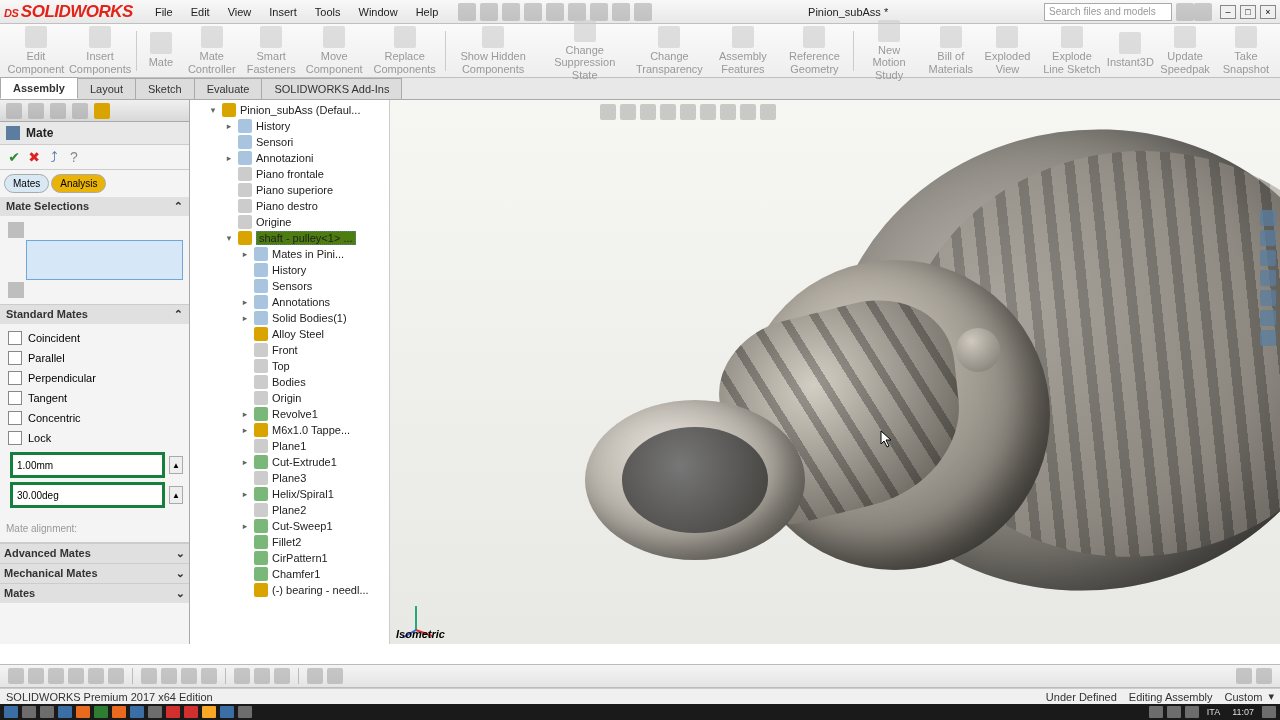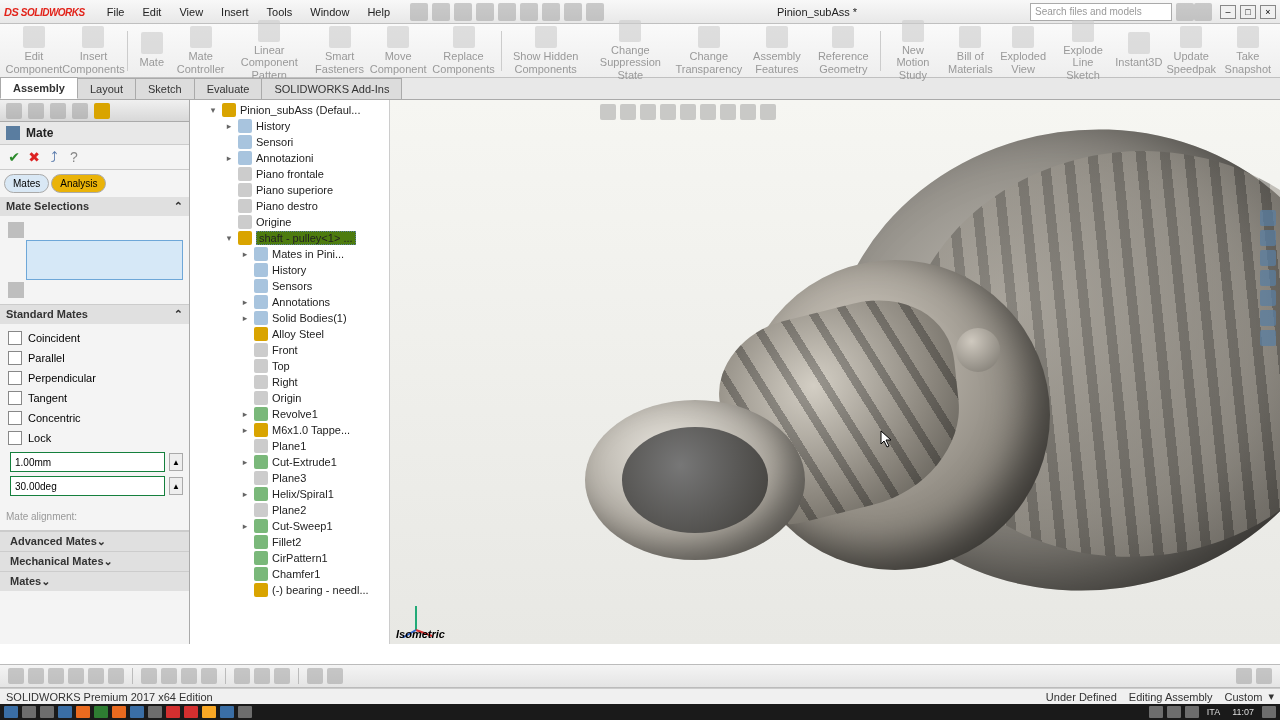--- a/index.html
+++ b/index.html
@@ -1,25 +1,25 @@
 <!DOCTYPE html>
 <html><head>
 <meta charset="utf-8">
 <style>
 * { margin:0; padding:0; box-sizing:border-box; font-family:"Segoe UI",Tahoma,sans-serif; font-size:11px; user-select:none; }
 body { width:1280px; height:720px; background:#fff; overflow:hidden; position:relative; }
 .titlebar { height:24px; background:linear-gradient(#f8f8f8,#e8e8e8); border-bottom:1px solid #c0c0c0; display:flex; align-items:center; padding:0 4px; }
-.logo { color:#e2231a; font-weight:bold; font-style:italic; font-size:10px; margin-right:14px; letter-spacing:-.5px; }
+.logo { color:#e2231a; font-weight:bold; font-style:italic; font-size:17px; margin-right:14px; letter-spacing:-.5px; }
 .logo::before{content:"DS ";color:#e2231a;font-size:11px;}
 .menu { display:flex; gap:2px; }
 .menu span { padding:3px 8px; color:#222; cursor:pointer; }
 .tb-icons{display:flex;align-items:center;gap:4px;margin-left:12px;}
 .tb-icon{width:18px;height:18px;background:#888;opacity:.4;border-radius:2px;}
 .doctitle{flex:1;text-align:center;color:#222;}
-.search-box{width:142px;height:18px;border:1px solid #aaa;padding:0 4px;font-size:10px;color:#999;background:#fff;display:flex;align-items:center;}
+.search-box{width:128px;height:18px;border:1px solid #aaa;padding:0 4px;font-size:10px;color:#999;background:#fff;display:flex;align-items:center;}
 .winbtns{display:flex;gap:4px;margin-left:8px;}
 .winbtn{width:16px;height:14px;border:1px solid #888;background:#f0f0f0;font-size:9px;display:flex;align-items:center;justify-content:center;}
 
 .ribbon{height:54px;background:linear-gradient(#fafafa,#eee);border-bottom:1px solid #c0c0c0;display:flex;padding:0 6px;align-items:center;}
 .rbtn{display:flex;flex-direction:column;align-items:center;justify-content:center;padding:2px 6px;color:#999;font-size:9px;text-align:center;line-height:1.1;min-width:44px;}
 .rbtn .ric{width:22px;height:22px;background:#ccc;opacity:.6;border-radius:2px;margin-bottom:2px;}
 .rsep{width:1px;height:40px;background:#ccc;margin:0 2px;}
 
 .tabs{height:22px;background:#e8e8e8;border-bottom:1px solid #aaa;display:flex;align-items:flex-end;}
 .tab{padding:4px 12px;background:#dcdcdc;border:1px solid #aaa;border-bottom:none;margin-right:-1px;font-size:11px;color:#333;cursor:pointer;}
@@ -42,23 +42,23 @@
 .pill{padding:3px 8px;border:1px solid #aaa;border-radius:10px;background:#eab308;font-size:10px;cursor:pointer;}
 .pill.active{background:#d9e8f5;}
 .pm-sect{border-bottom:1px solid #ccc;}
 .pm-sect-h{background:#e0e0e0;padding:3px 6px;font-size:10px;font-weight:bold;color:#333;display:flex;justify-content:space-between;cursor:pointer;}
 .pm-sect-b{padding:4px 6px;}
 .selbox{border:1px solid #6ea7d8;background:#d6e8f7;height:40px;margin-left:20px;}
 .sel-ic{width:16px;height:16px;background:#888;opacity:.5;display:inline-block;vertical-align:top;margin:2px;}
 .mate-item{display:flex;align-items:center;gap:6px;padding:3px 2px;cursor:pointer;}
 .mate-item .mi{width:14px;height:14px;border:1px solid #888;background:#fff;}
 .spin{display:flex;align-items:center;gap:4px;margin-top:4px;}
-.spin input{flex:1;height:20px;border:1px solid #15803d;padding:0 4px;font-size:10px;}
+.spin input{flex:1;height:26px;border:3px solid #15803d;padding:0 4px;font-size:10px;}
 .spin .sb{width:14px;height:18px;border:1px solid #aaa;background:#eee;font-size:8px;display:flex;align-items:center;justify-content:center;}
-.collapsed-sect{background:#e0e0e0;padding:3px 10px;font-size:10px;font-weight:bold;color:#333;border-top:1px solid #ccc;display:flex;cursor:pointer;}
+.collapsed-sect{background:#e0e0e0;padding:3px 4px;font-size:10px;font-weight:bold;color:#333;border-top:1px solid #ccc;display:flex;justify-content:space-between;cursor:pointer;}
 
 
 .tree{width:200px;background:#fff;border-right:1px solid #ccc;overflow-y:auto;overflow-x:hidden;font-size:11px;color:#222;padding:2px 0 2px 4px;position:relative;}
 .tnode{display:flex;align-items:center;gap:4px;padding:1px 0;white-space:nowrap;cursor:pointer;}
 .tnode .exp{width:10px;color:#666;font-size:9px;text-align:center;}
 .tnode .tic{width:14px;height:14px;background:#d9a400;border-radius:2px;flex-shrink:0;}
 .tnode .tic.doc{background:#a8c4de;}
 .tnode .tic.plane{background:#ccc;}
 .tnode .tic.feat{background:#7ab87a;}
 .tnode.sel .lbl{background:#4d7c0f;border:1px dotted #5a7da0;padding:0 2px;}
@@ -153,24 +153,20 @@
   <div class="rbtn">
       <div class="ric"></div>
       <span>Mate</span>
     </div>
   <div class="rbtn">
       <div class="ric"></div>
       <span>Mate Controller</span>
     </div>
   <div class="rbtn">
       <div class="ric"></div>
-      <span>Linear Component Pattern</span>
-    </div>
-  <div class="rbtn">
-      <div class="ric"></div>
       <span>Smart Fasteners</span>
     </div>
   <div class="rbtn">
       <div class="ric"></div>
       <span>Move Component</span>
     </div>
   <div class="rbtn">
       <div class="ric"></div>
       <span>Replace Components</span>
     </div>
@@ -412,21 +408,21 @@
         <span>Front</span>
       </div>
     <div class="tnode ind2">
         <span class="exp"></span>
         <span class="tic plane"></span>
         <span>Top</span>
       </div>
     <div class="tnode ind2">
         <span class="exp"></span>
         <span class="tic plane"></span>
-        <span>Right</span>
+        <span>Bodies</span>
       </div>
     <div class="tnode ind2">
         <span class="exp"></span>
         <span class="tic plane"></span>
         <span>Origin</span>
       </div>
     <div class="tnode ind2">
         <span class="exp">▸</span>
         <span class="tic feat"></span>
         <span>Revolve1</span>

